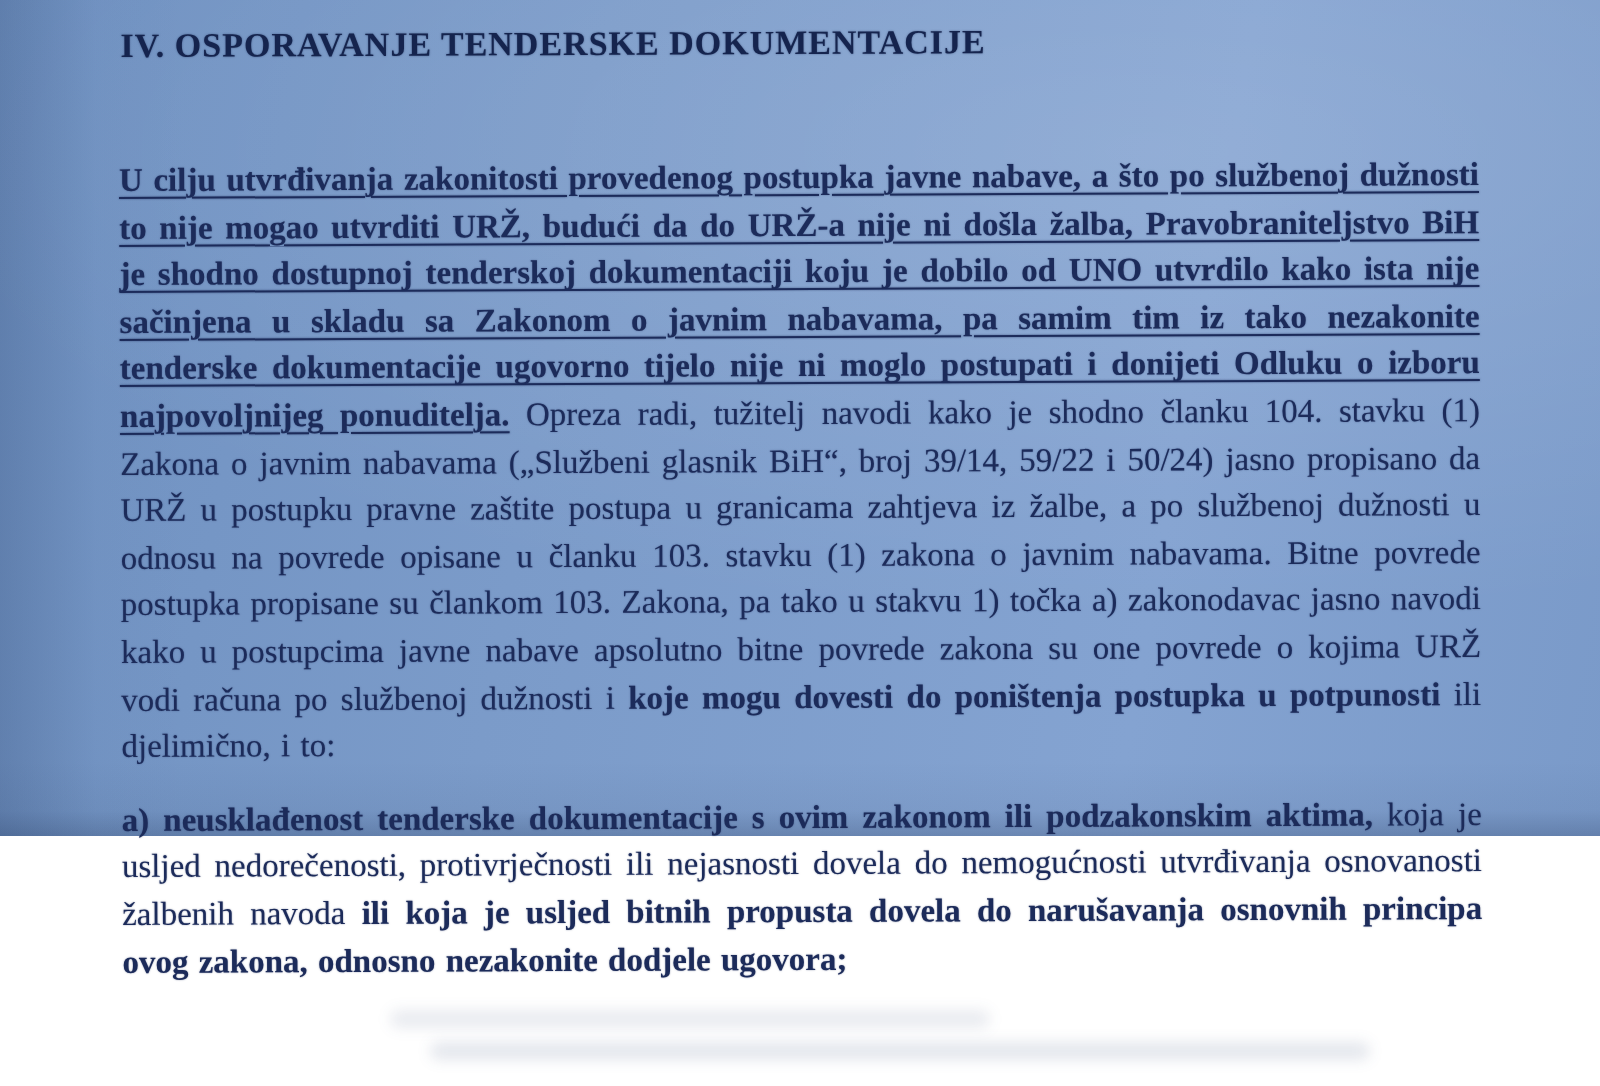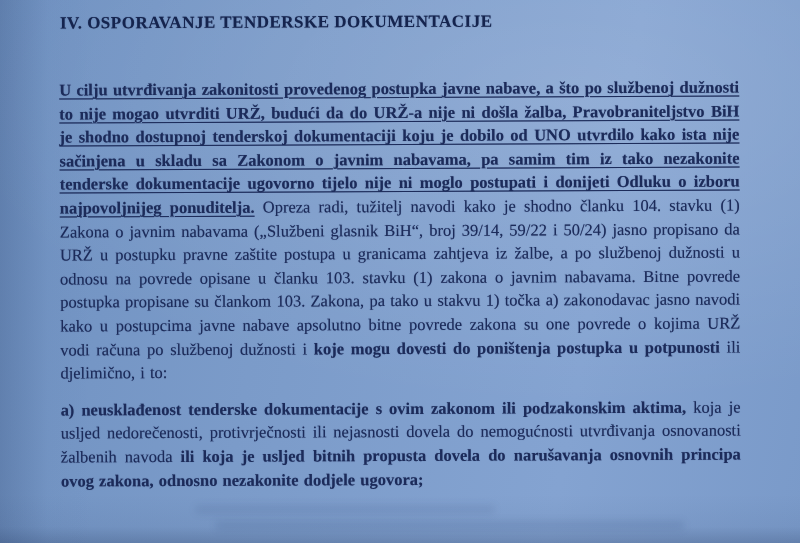--- a/index.html
+++ b/index.html
@@ -13,21 +13,21 @@
     width: 800px; height: 543px;
     overflow: hidden;
   }
   body {
     font-family: "Liberation Serif", "DejaVu Serif", serif;
     color: var(--ink);
   }
   
   .photo {
     position: relative;
-    width: 800px; height: 543px;
+    width: 800px; height: 418px;
     background:
       radial-gradient(130% 95% at 72% 18%, rgba(255,255,255,0.12), rgba(255,255,255,0) 60%),
       linear-gradient(to right, rgba(20,40,80,0.18) 0%, rgba(20,40,80,0.02) 6%, rgba(0,0,0,0) 12%),
       linear-gradient(to top, rgba(18,35,70,0.22) 0%, rgba(18,35,70,0.05) 3%, rgba(0,0,0,0) 9%),
       linear-gradient(100deg, #6f91c1 0%, var(--paper) 35%, #84a3d1 72%, #7a9ac9 100%);
   }
   .page {
     position: absolute;
     inset: 0;
     padding: 12px 60px 0 60px;

